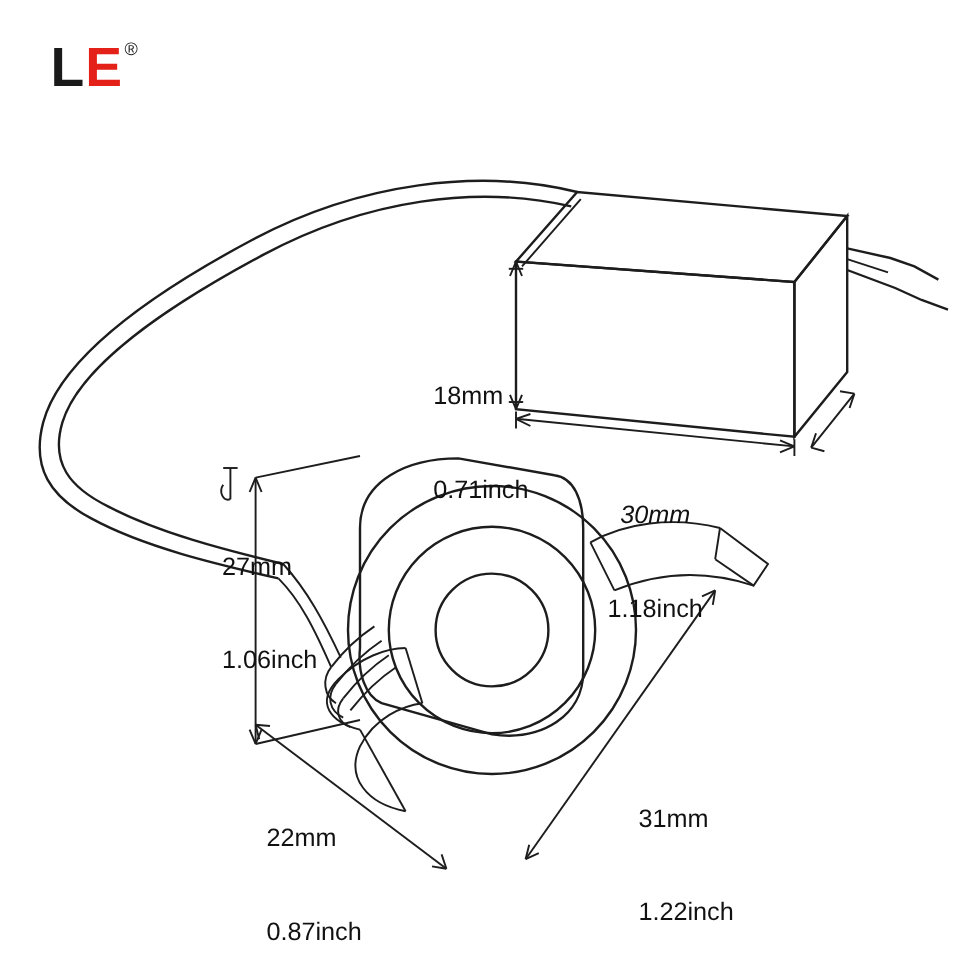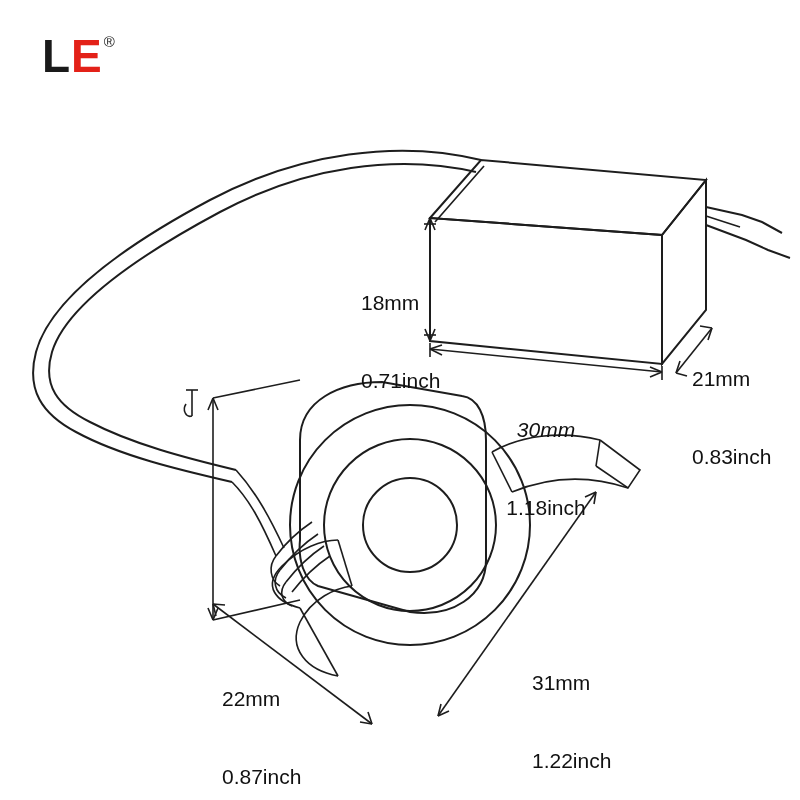--- a/index.html
+++ b/index.html
@@ -184,35 +184,35 @@
     </g>
 
     <g>
       <path class="ln-dim" d="M596 492 L438 716"></path>
       <path class="ln-dim" d="M596 492 L585 497 M596 492 L594 504"></path>
       <path class="ln-dim" d="M438 716 L449 711 M438 716 L441 704"></path>
     </g>
 
   </svg>
 
-  <div class="dim" style="left:361px; top:238px;">
+  <div class="dim" style="left:361px; top:266px;">
     <div>18mm</div>
     <div>0.71inch</div>
   </div>
 
-  <div class="dim" style="left:692px; top:314px;">
-    <div>21mm</div>
-    <div>0.83inch</div>
-  </div>
 
   <div class="dim" style="left:500px; top:365px; text-align:center; width:0;">
     <div style="width:160px; margin-left:-34px;font-style:italic;">30mm</div>
     <div style="width:160px; margin-left:-34px;">1.18inch</div>
   </div>
 
+  <div class="dim" style="left:185px; top:408px;">
+    <div>27mm</div>
+    <div>1.06inch</div>
+  </div>
 
   <div class="dim" style="left:222px; top:634px;">
     <div>22mm</div>
     <div>0.87inch</div>
   </div>
 
   <div class="dim" style="left:532px; top:618px;">
     <div>31mm</div>
     <div>1.22inch</div>
   </div>

